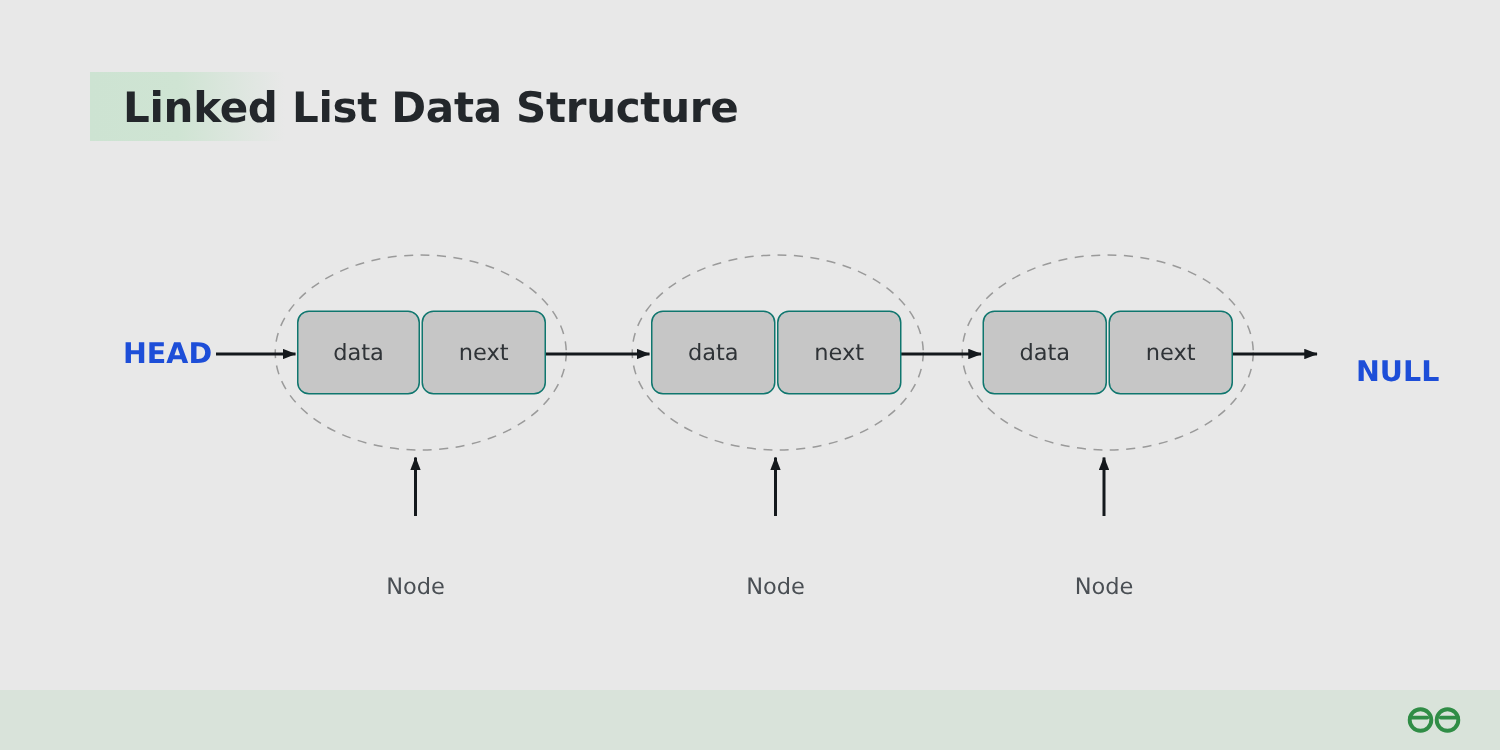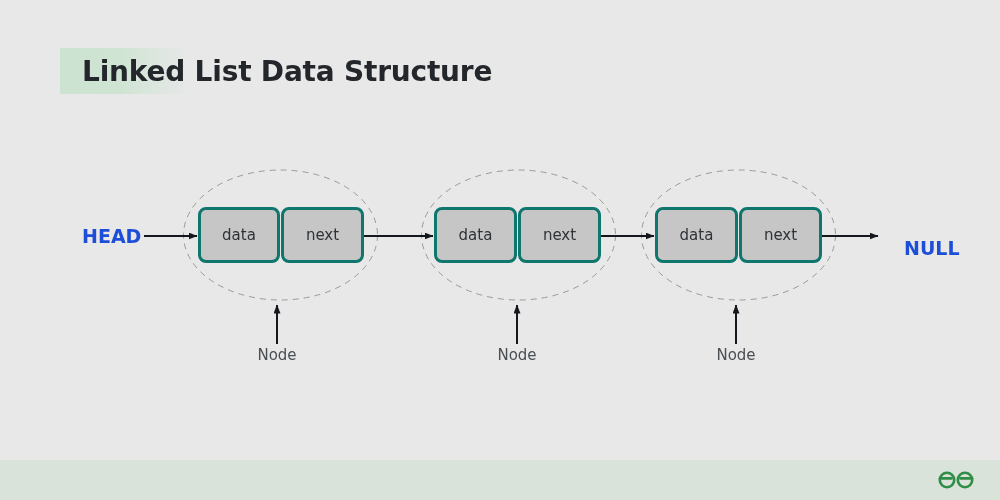--- a/index.html
+++ b/index.html
@@ -58,21 +58,21 @@
     width: 1000px;
     height: 500px;
   }
 
   
   .cell {
     position: absolute;
     box-sizing: border-box;
     height: 56px;
     background: #c6c6c6;
-    border: 3px solid #0f766e;
+    border: 1px solid #0f766e;
     border-radius: 8px;
     display: flex;
     align-items: center;
     justify-content: center;
     font-size: 15px;
     color: #2f3337;
     font-family: "DejaVu Sans", "Liberation Sans", sans-serif;
   }
 
   
@@ -83,20 +83,21 @@
     color: #1d4ed8;
     white-space: nowrap;
     margin-left: 20px;
   }
   .node-label {
     position: absolute;
     font-size: 15px;
     color: #4a4f54;
     white-space: nowrap;
     text-align: center;
+    margin-top: 36px;
   }
 
   
   .footer-band {
     position: absolute;
     left: 0;
     top: 460px;
     width: 1000px;
     height: 40px;
     background: #d9e3da;

